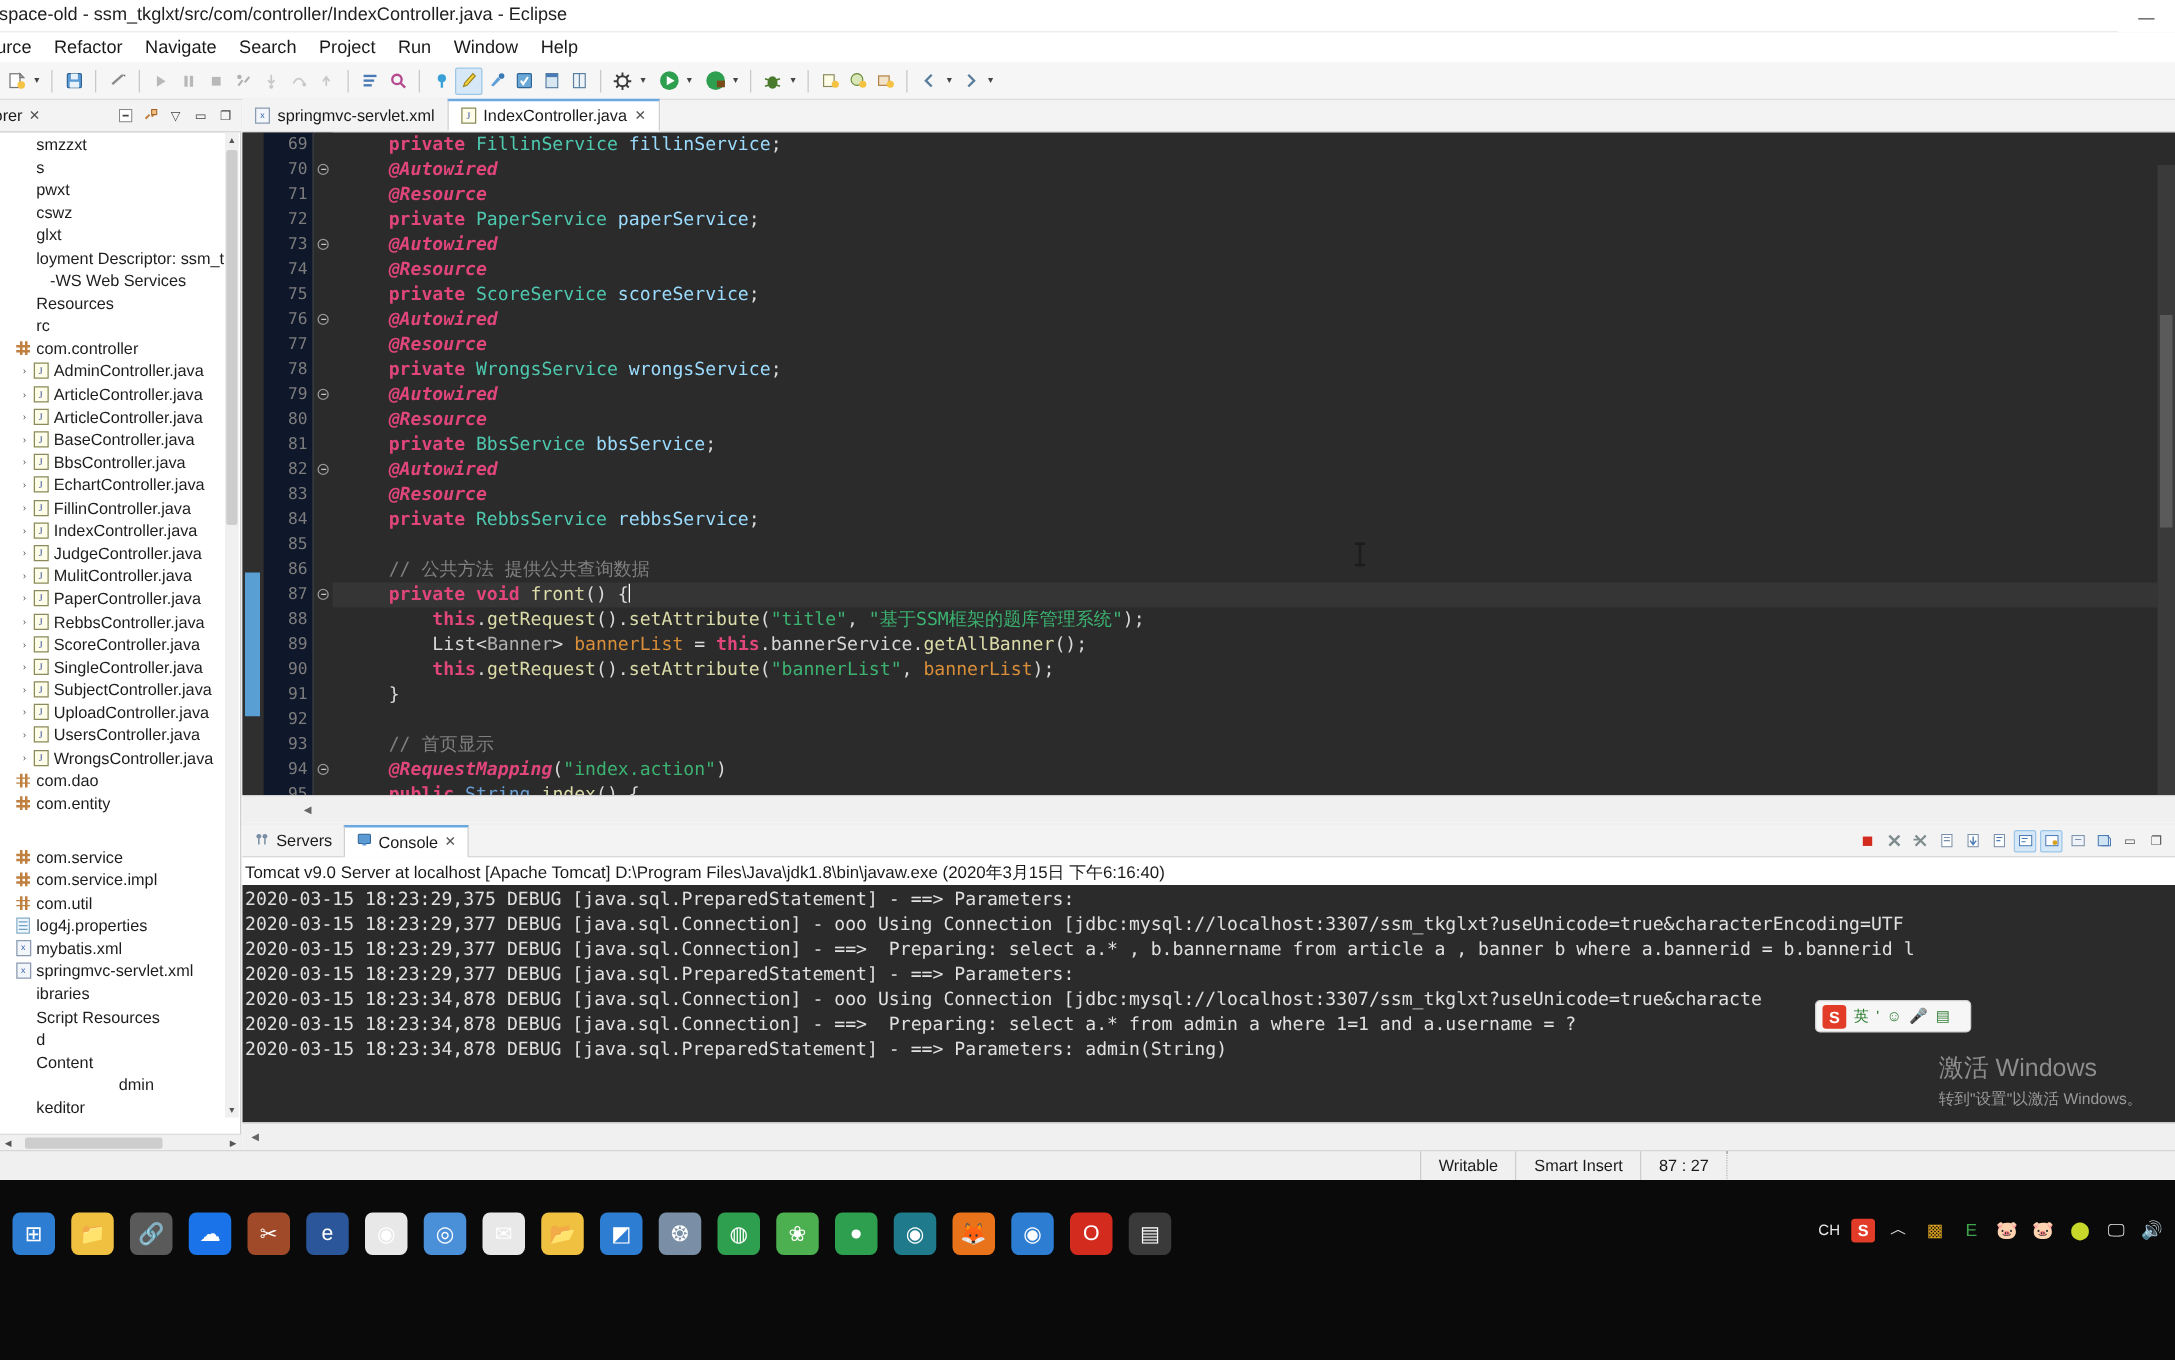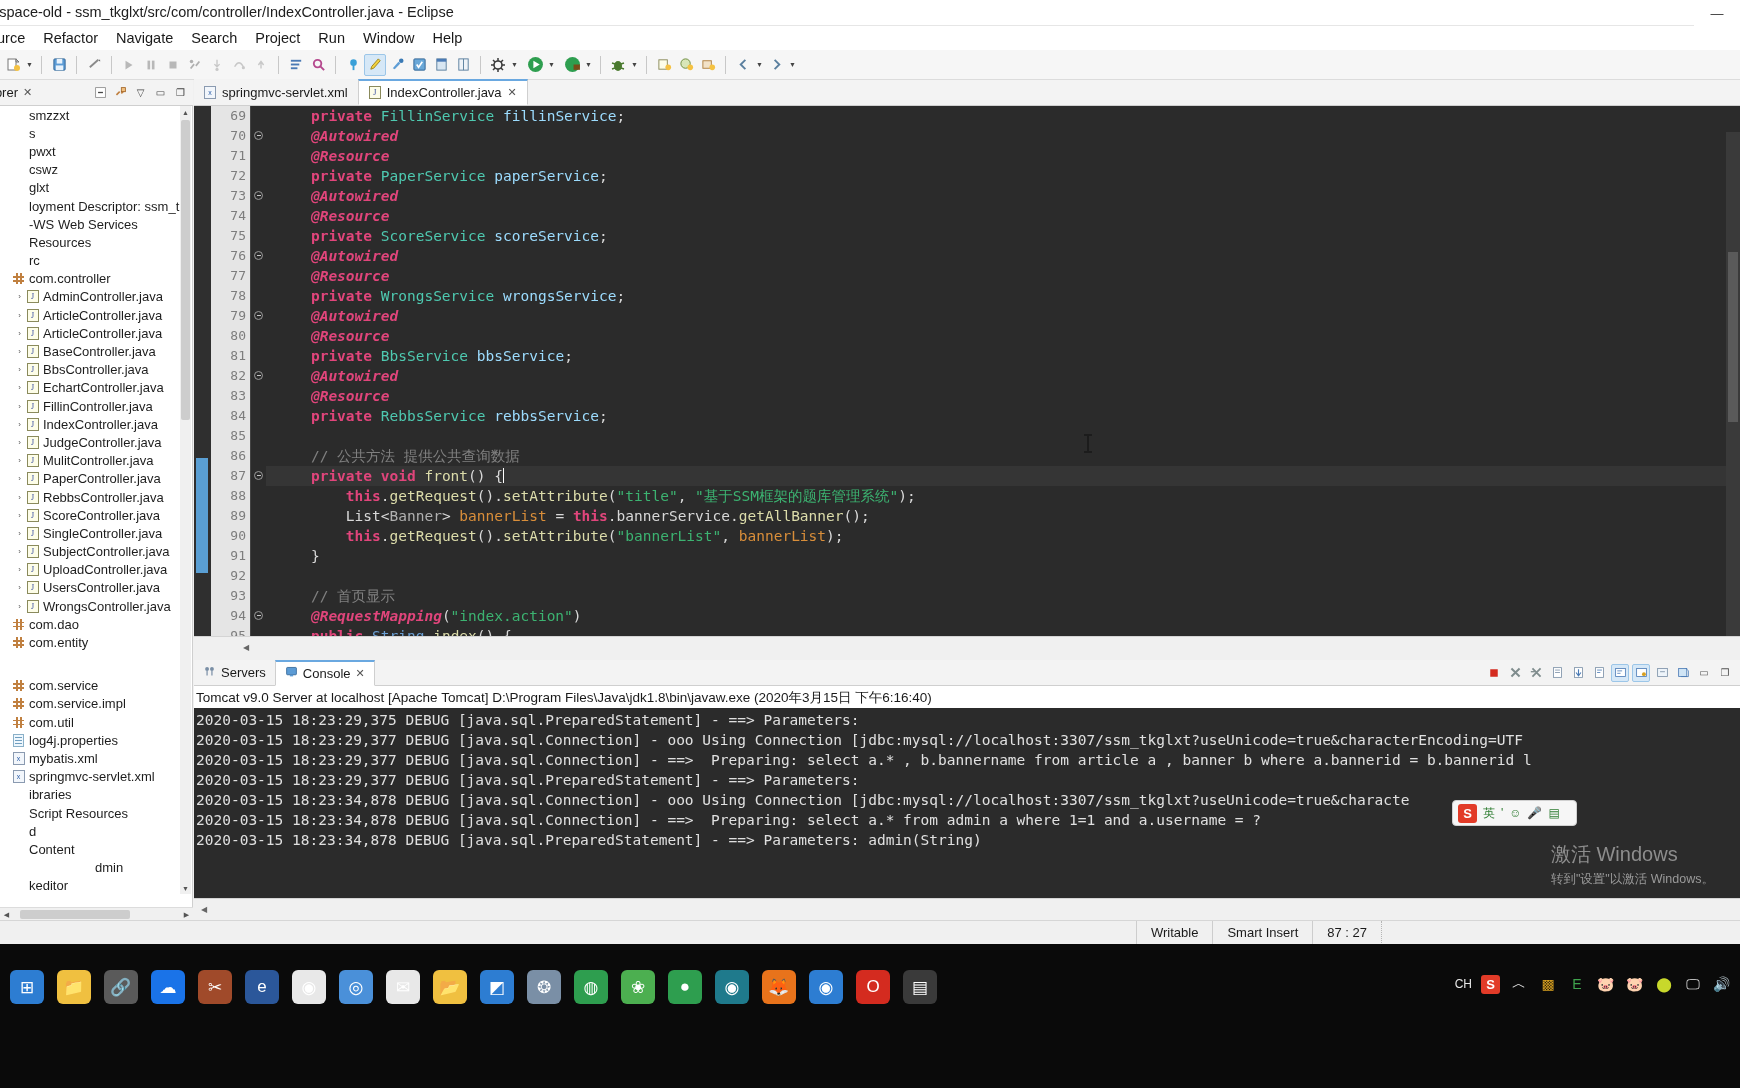--- a/index.html
+++ b/index.html
@@ -135,21 +135,21 @@
   .etab.active { background: #ffffff; border: 1px solid #cfcfcf; border-bottom: 1px solid #ffffff; border-top: 2px solid #6aa8e0; }
 
   .code-wrap {
     position: absolute; left: 0; top: 26px; width: 1546px; height: 530px;
     background: #2b2b2b; overflow: hidden;
   }
   .code-marker { position: absolute; left: 0; top: 0; width: 17px; height: 530px; background: #2f2f2f; }
   .code-marker .cur-mark { position: absolute; left: 2px; width: 12px; height: 115px; background: #5a9fd4; }
   .code-gutter {
     position: absolute; left: 17px; top: 0; width: 40px; height: 530px;
-    background: #e5e5e5; border-right: 1px solid #444;
+    background: #0f172a; border-right: 1px solid #444;
   }
   .gline { height: 20px; text-align: right; padding-right: 4px; font-family: "DejaVu Sans Mono", monospace;
     font-size: 13px; color: #7d7d7d; line-height: 20px; }
   .fold {
     position: absolute; left: 58px; top: 0; width: 14px; height: 530px; background: #2b2b2b;
   }
   .fold-dot { position: absolute; left: 2px; width: 9px; height: 9px; border-radius: 50%;
     border: 1px solid #9a9a9a; background: #2b2b2b; }
   .fold-dot::after { content: ""; position: absolute; left: 1.5px; top: 3px; width: 4px; height: 1px; background: #c8c8c8; }
 
@@ -535,21 +535,21 @@
         <div class="trow" style="padding-left: 0px;">
           <span class="tarrow"></span>
           <span class="ticon"></span>
           <span>glxt</span>
         </div>
         <div class="trow" style="padding-left: 0px;">
           <span class="tarrow"></span>
           <span class="ticon"></span>
           <span>loyment Descriptor: ssm_tkglxt</span>
         </div>
-        <div class="trow" style="padding-left: 0px; text-align: center;">
+        <div class="trow" style="padding-left: 11px; text-align: center;">
           <span class="tarrow"></span>
           <span class="ticon"></span>
           <span>-WS Web Services</span>
         </div>
         <div class="trow" style="padding-left: 0px;">
           <span class="tarrow"></span>
           <span class="ticon"></span>
           <span>Resources</span>
         </div>
         <div class="trow" style="padding-left: 0px;">

